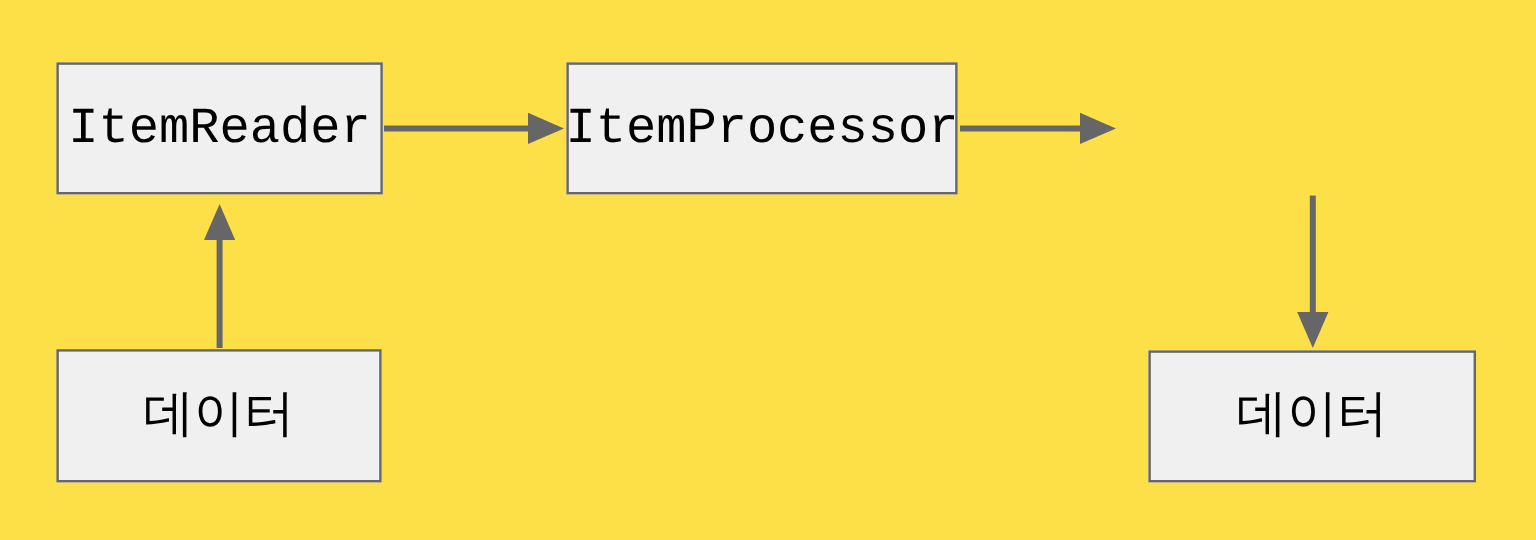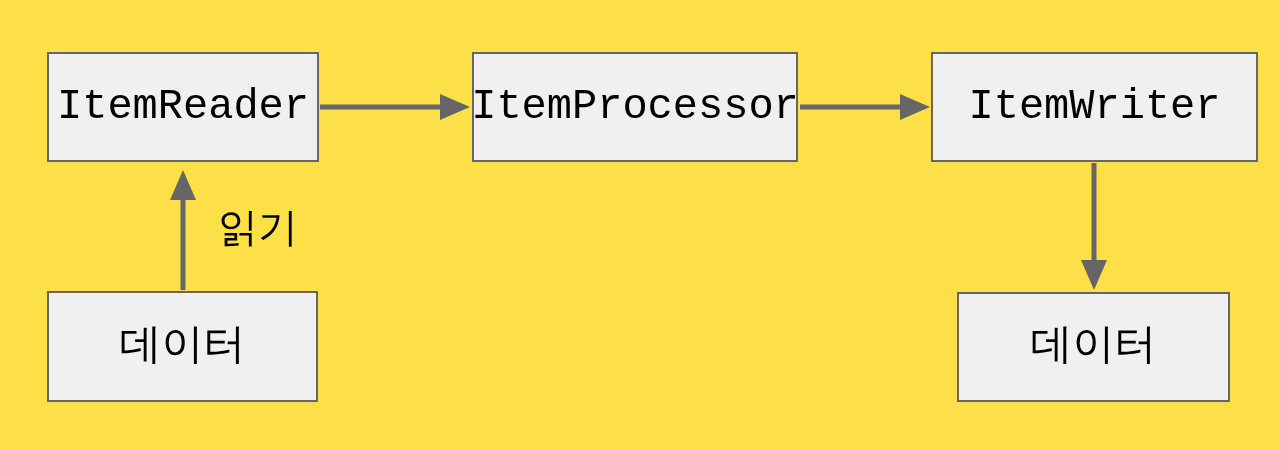--- a/index.html
+++ b/index.html
@@ -81,28 +81,24 @@
   </svg>
 
   <div class="node" id="node-item-reader">
     <span>ItemReader</span>
   </div>
 
   <div class="node" id="node-item-processor">
     <span>ItemProcessor</span>
   </div>
 
-  <div class="node" id="node-item-writer">
-    <span>ItemWriter</span>
-  </div>
 
   <div class="node" id="node-data-source">
     <span>데이터</span>
   </div>
 
   <div class="node" id="node-data-sink">
     <span>데이터</span>
   </div>
 
-  <span class="edge-label" id="label-read">읽기</span>
 
 
 </div>
 
 </body></html>

